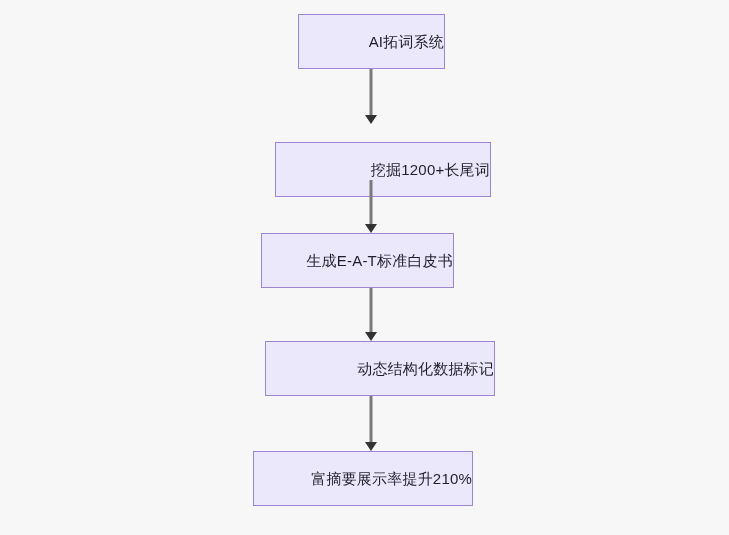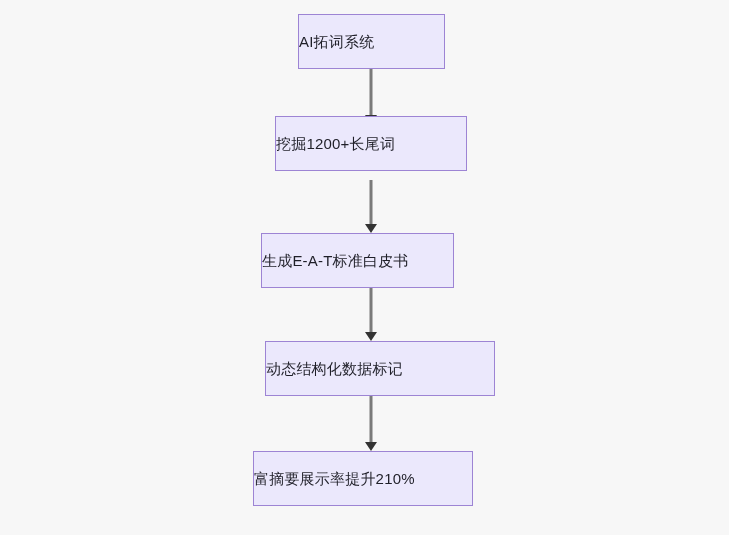--- a/index.html
+++ b/index.html
@@ -19,21 +19,21 @@
     height: 535px;
   }
   .node {
     position: absolute;
     box-sizing: border-box;
     height: 55px;
     background: #ebe8fc;
     border: 1.6px solid #9d84d4;
     display: flex;
     align-items: center;
-    justify-content: flex-start;
+    justify-content: flex-end;
     color: #1f1f28;
     font-size: 15px;
     line-height: 1;
     letter-spacing: 0.2px;
     white-space: nowrap;
   }
   .node-label {
     display: block;
   }
   .edge {
@@ -47,21 +47,21 @@
     width: 0;
     height: 0;
     border-left: 6.5px solid transparent;
     border-right: 6.5px solid transparent;
     border-top: 9px solid #333333;
     transform: translateX(-50%);
   }
 
   
   #node-0 { left: 298px; top: 14px;  width: 147px; }
-  #node-1 { left: 275px; top: 116px; width: 192px; }
+  #node-1 { left: 275px; top: 142px; width: 216px; }
   #node-2 { left: 261px; top: 233px; width: 193px; }
   #node-3 { left: 265px; top: 341px; width: 230px; }
   #node-4 { left: 253px; top: 451px; width: 220px; }
 
   
   #edge-0 { left: 371px; top: 69px;  height: 47px; }
   #edge-1 { left: 371px; top: 180px; height: 45px; }
   #edge-2 { left: 371px; top: 288px; height: 45px; }
   #edge-3 { left: 371px; top: 396px; height: 47px; }
 

